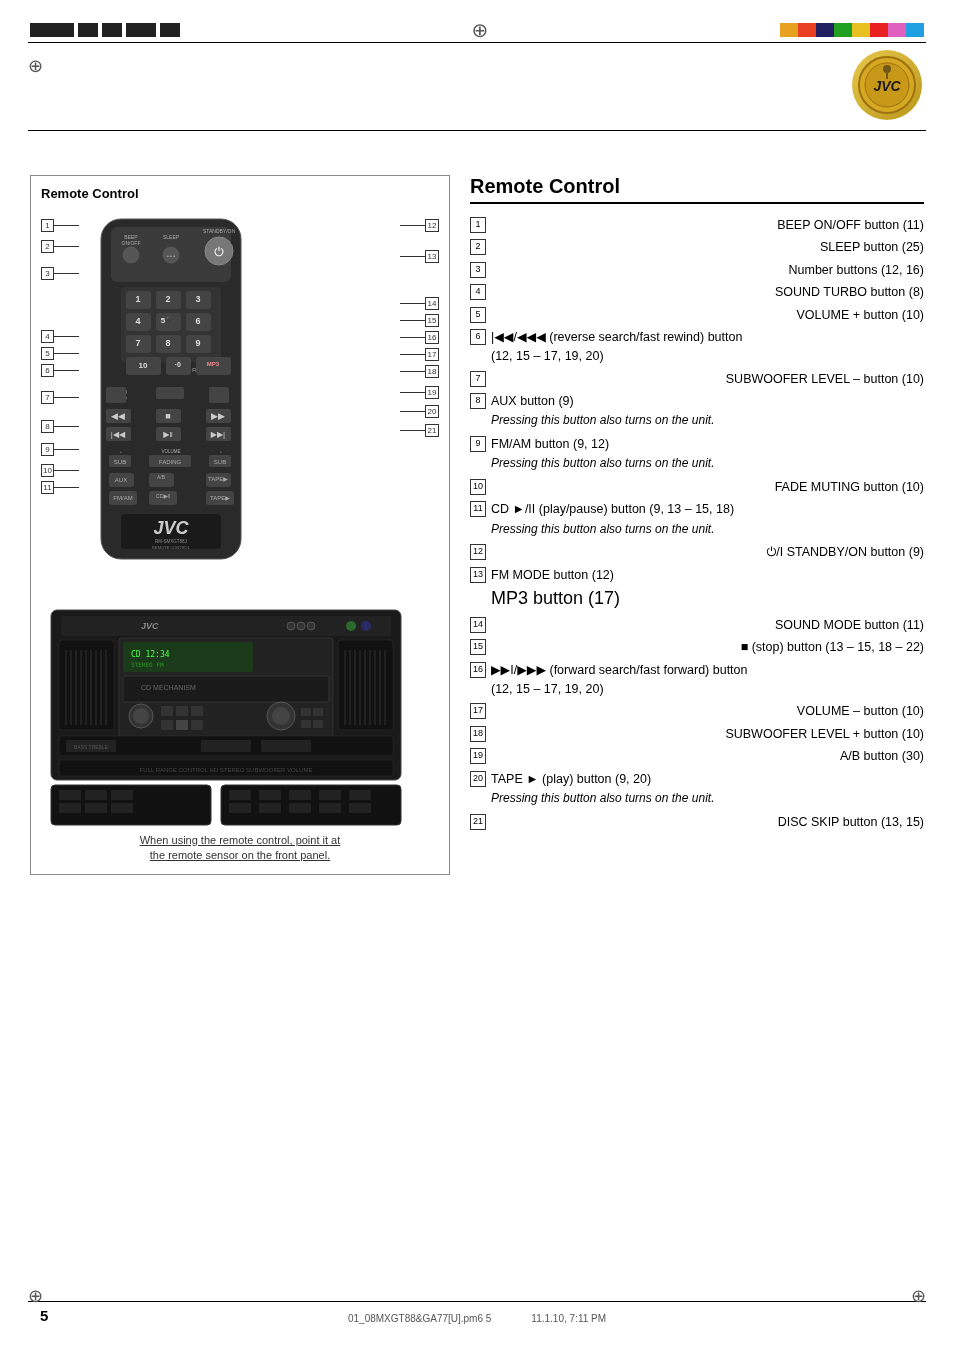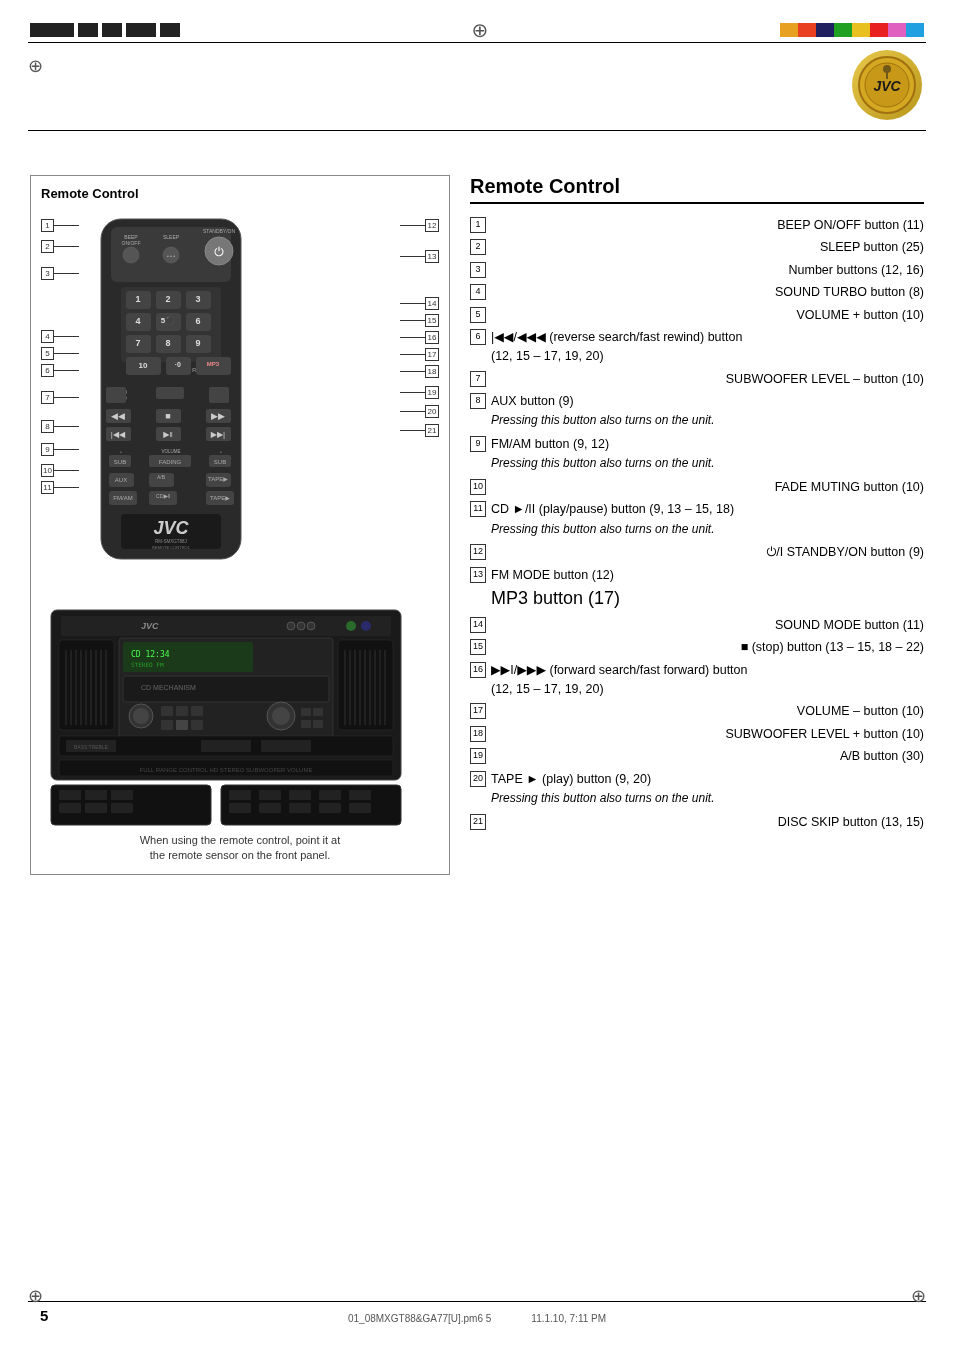--- a/index.html
+++ b/index.html
@@ -515,21 +515,21 @@
           <rect x="218" y="203" width="22" height="10" rx="1" fill="#222"></rect>
           <rect x="248" y="190" width="22" height="10" rx="1" fill="#222"></rect>
           <rect x="248" y="203" width="22" height="10" rx="1" fill="#222"></rect>
           <rect x="278" y="190" width="22" height="10" rx="1" fill="#222"></rect>
           <rect x="278" y="203" width="22" height="10" rx="1" fill="#222"></rect>
           <rect x="308" y="190" width="22" height="10" rx="1" fill="#222"></rect>
           <rect x="308" y="203" width="22" height="10" rx="1" fill="#222"></rect>
         </svg>
         
         <div style="font-size:11px; color:#333; text-align:center; line-height:1.4;">
-          <span style="white-space:pre-line;">When using the remote control, point it at
+          <span style="white-space:pre-line;text-decoration:underline;">When using the remote control, point it at
 the remote sensor on the front panel.</span>
         </div>
       </div>
     </div>
   </div>
 
   <div class="right-panel">
     <div class="right-title">Remote Control</div>
 
     <ul class="item-list">

